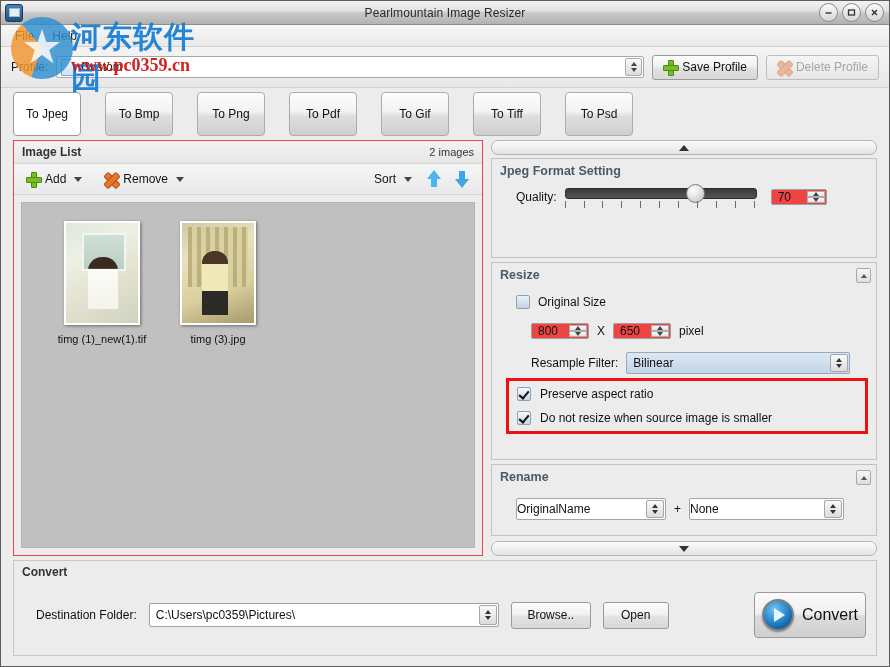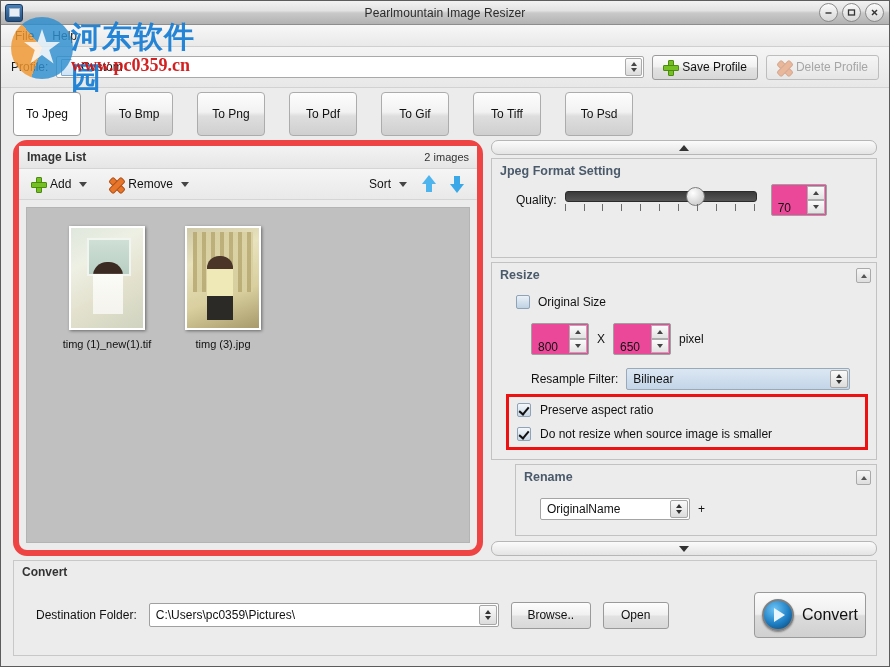--- a/index.html
+++ b/index.html
@@ -134,21 +134,21 @@
     background:#fff;border-color:#9a9a9a;
     box-shadow:inset 0 0 0 1px #fff;
   }
 
   
   .body-area{flex:1 1 auto;display:flex;padding:0 12px;gap:8px;min-height:0;}
   .left-col{width:470px;flex:0 0 470px;display:flex;flex-direction:column;min-height:0;}
   .right-col{flex:1 1 auto;display:flex;flex-direction:column;min-height:0;}
 
   .group{
-    border:6px solid #ef4444;border-radius:14px;background:#ececec;
+    border:1px solid #ef4444;border-radius:0;background:#ececec;
   }
   .group-head{
     height:22px;display:flex;align-items:center;padding:0 8px;
     border-bottom:1px solid #d5d5d5;
     background:linear-gradient(180deg,#f3f3f3,#e6e6e6);
     font-size:12px;font-weight:bold;color:#333;
   }
   .group-head .count{margin-left:auto;font-weight:normal;font-size:11px;color:#333;}
 
   .list-toolbar{
@@ -237,22 +237,22 @@
   }
   .slider-knob{
     position:absolute;top:0;width:17px;height:17px;border-radius:50%;
     background:radial-gradient(circle at 35% 30%,#ffffff,#d2d2d2 70%,#b5b5b5 100%);
     border:1px solid #7d7d7d;
   }
   .ticks{position:absolute;left:0;top:17px;width:190px;height:8px;display:flex;justify-content:space-between;}
   .ticks i{display:block;width:1px;height:7px;background:#6d6d6d;}
 
   .numbox{
-    position:relative;width:58px;height:32px;box-sizing:border-box;
-    background:#ec4899;border:1px solid #a0a0a0;border-radius:2px;
+    position:relative;width:58px;height:16px;box-sizing:border-box;
+    background:#ef4444;border:1px solid #a0a0a0;border-radius:2px;
     display:flex;align-items:flex-end;padding-left:6px;font-size:12px;color:#111;
   }
   .numbox .spinblock{
     position:absolute;right:1px;top:1px;bottom:1px;width:18px;
     display:flex;flex-direction:column;
   }
   .numbox .sp{
     flex:1;background:linear-gradient(180deg,#fbfbfb,#e2e2e2);
     border:1px solid #adadad;display:flex;align-items:center;justify-content:center;
   }
@@ -272,21 +272,21 @@
   }
   .chk.empty{background:linear-gradient(180deg,#eaf1f8,#bfd2e2);}
 
   .selcombo{
     position:relative;height:22px;box-sizing:border-box;border:1px solid #9aa9b8;border-radius:2px;
     background:linear-gradient(180deg,#dce7f3,#c3d5e8);
     display:flex;align-items:center;padding-left:6px;font-size:12px;color:#111;
   }
   .plaincombo{
     position:relative;height:22px;box-sizing:border-box;border:1px solid #a4a4a4;border-radius:2px;
-    background:#fff;display:flex;align-items:center;padding-left:6px;font-size:12px;color:#111;
+    background:#fff;display:flex;align-items:center;font-size:12px;color:#111;
   }
   .cspin{
     position:absolute;right:1px;top:1px;bottom:1px;width:16px;
     background:linear-gradient(180deg,#fafafa,#dcdcdc);border:1px solid #a6a6a6;border-radius:2px;
     display:flex;flex-direction:column;align-items:center;justify-content:center;gap:2px;
   }
   .cspin .u{width:0;height:0;border-left:3px solid transparent;border-right:3px solid transparent;border-bottom:4px solid #333;}
   .cspin .d{width:0;height:0;border-left:3px solid transparent;border-right:3px solid transparent;border-top:4px solid #333;}
 
   .redbox{
@@ -550,34 +550,41 @@
             <span class="chk checked"></span>
             <span class="lbl">Preserve aspect ratio</span>
           </div>
           <div class="cb-row">
             <span class="chk checked"></span>
             <span class="lbl">Do not resize when source image is smaller</span>
           </div>
         </div>
       </div>
 
-      <div class="panel" style="height:70px;margin-left:24px;">
+      <div class="panel" style="height:70px;">
         <div class="panel-title">Rename</div>
         <div class="collapse-btn">
             <i class="tri"></i>
           </div>
         <div class="row" style="margin-top:12px;padding-left:24px;">
           <div class="plaincombo" style="width:150px;">
             <span>OriginalName</span>
             <span class="cspin">
                 <i class="u"></i>
                 <i class="d"></i>
               </span>
           </div>
           <span class="lbl">+</span>
+          <div class="plaincombo" style="width:155px;">
+            <span>None</span>
+            <span class="cspin">
+                <i class="u"></i>
+                <i class="d"></i>
+              </span>
+          </div>
         </div>
       </div>
 
       <div class="scroll-btn" style="margin-top:1px;margin-bottom:0;">
           <i class="tri-dn"></i>
         </div>
     </div>
   </div>
 
   <div class="convert-wrap">

